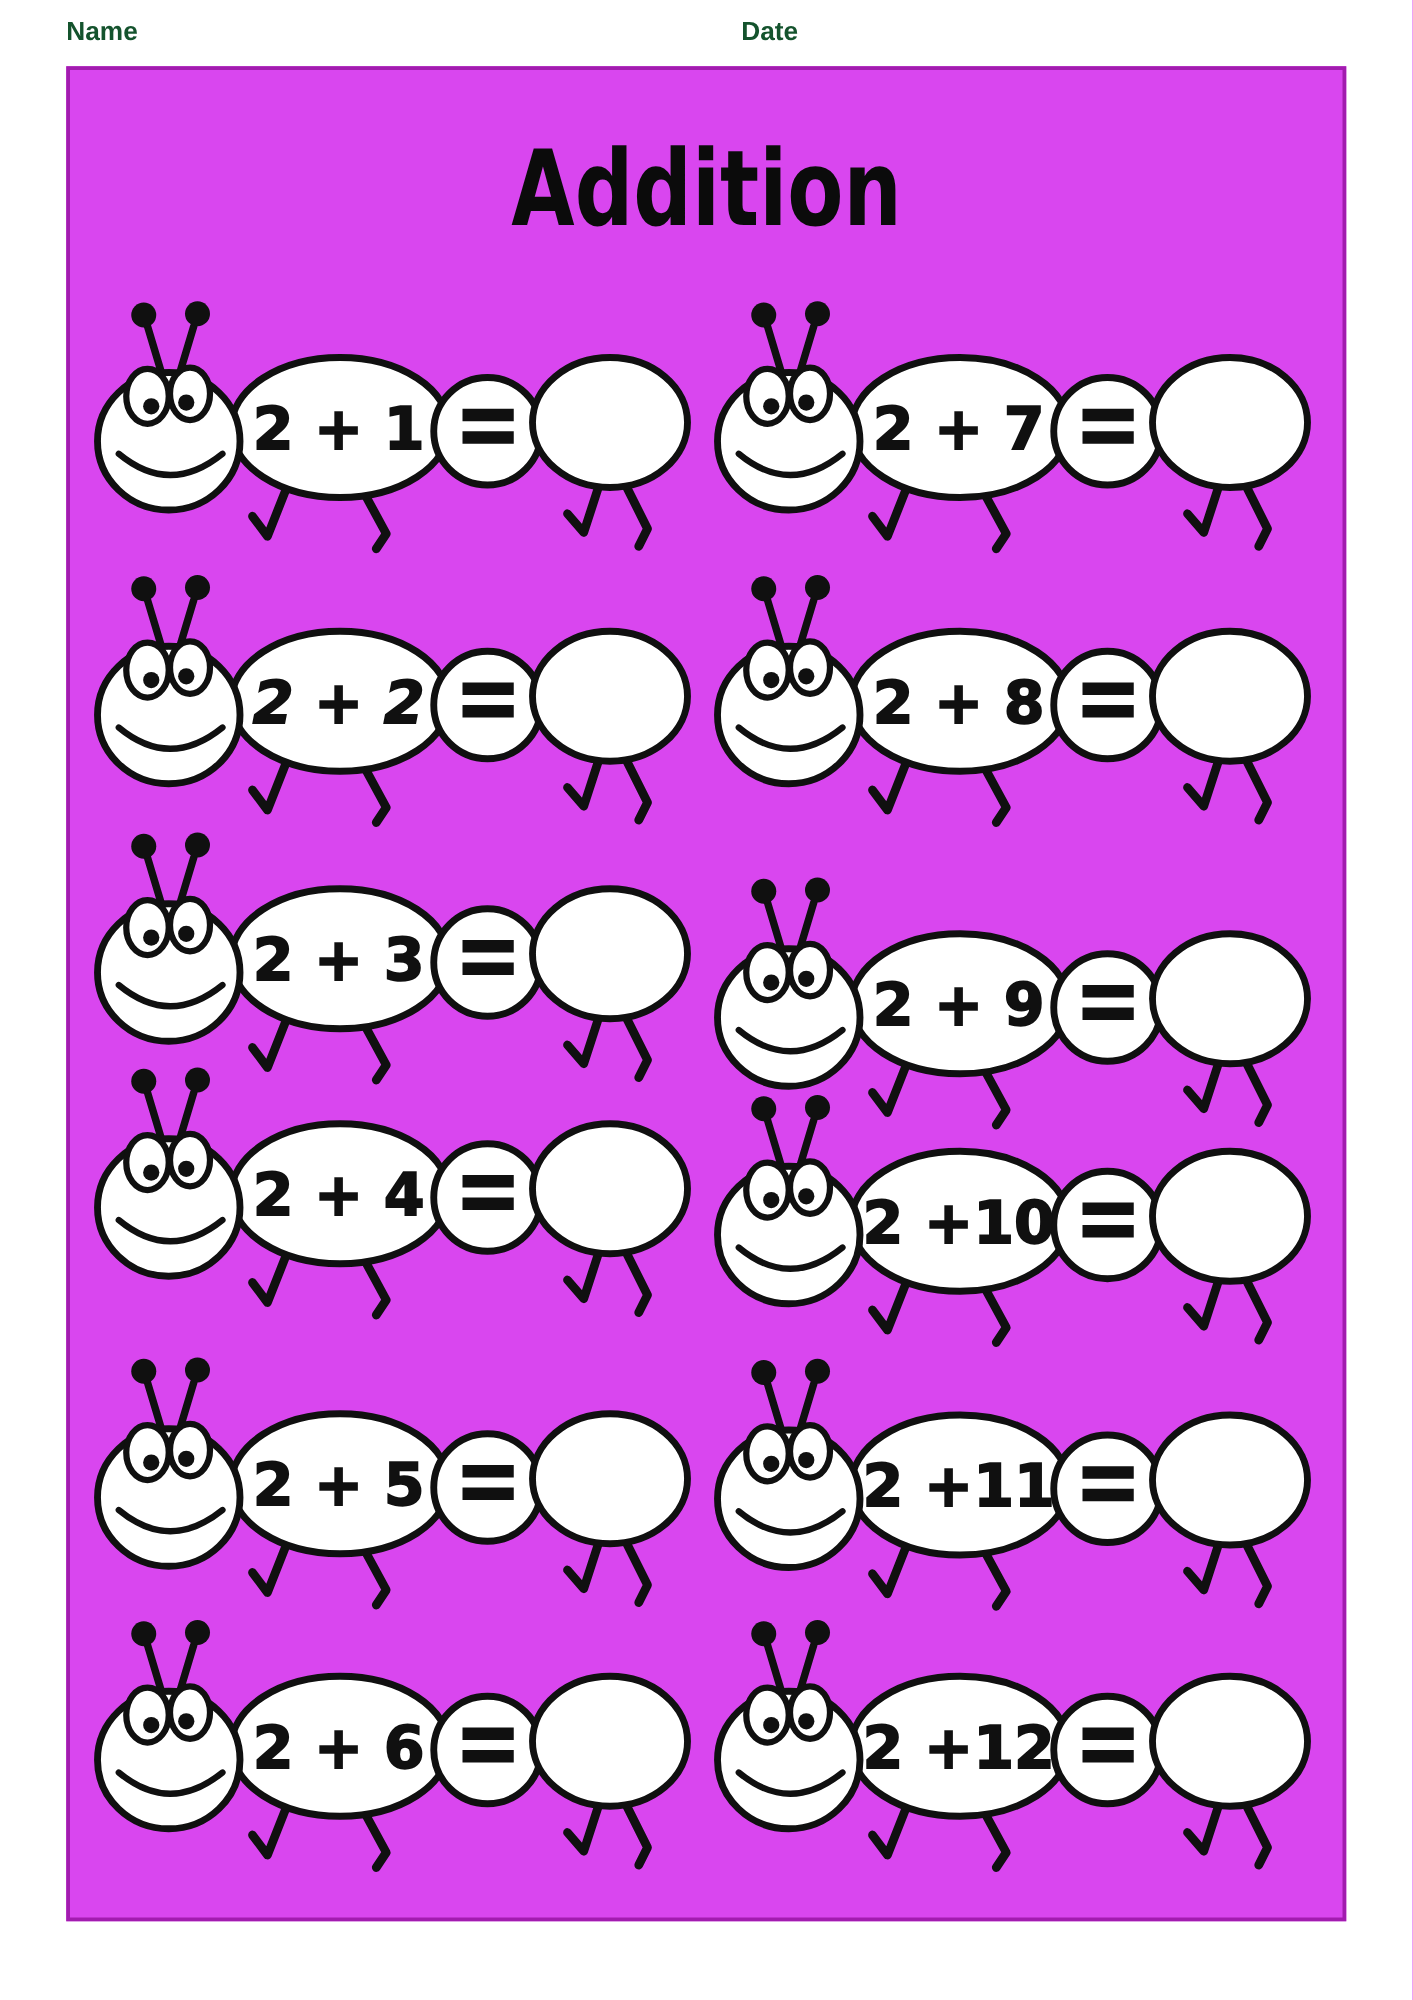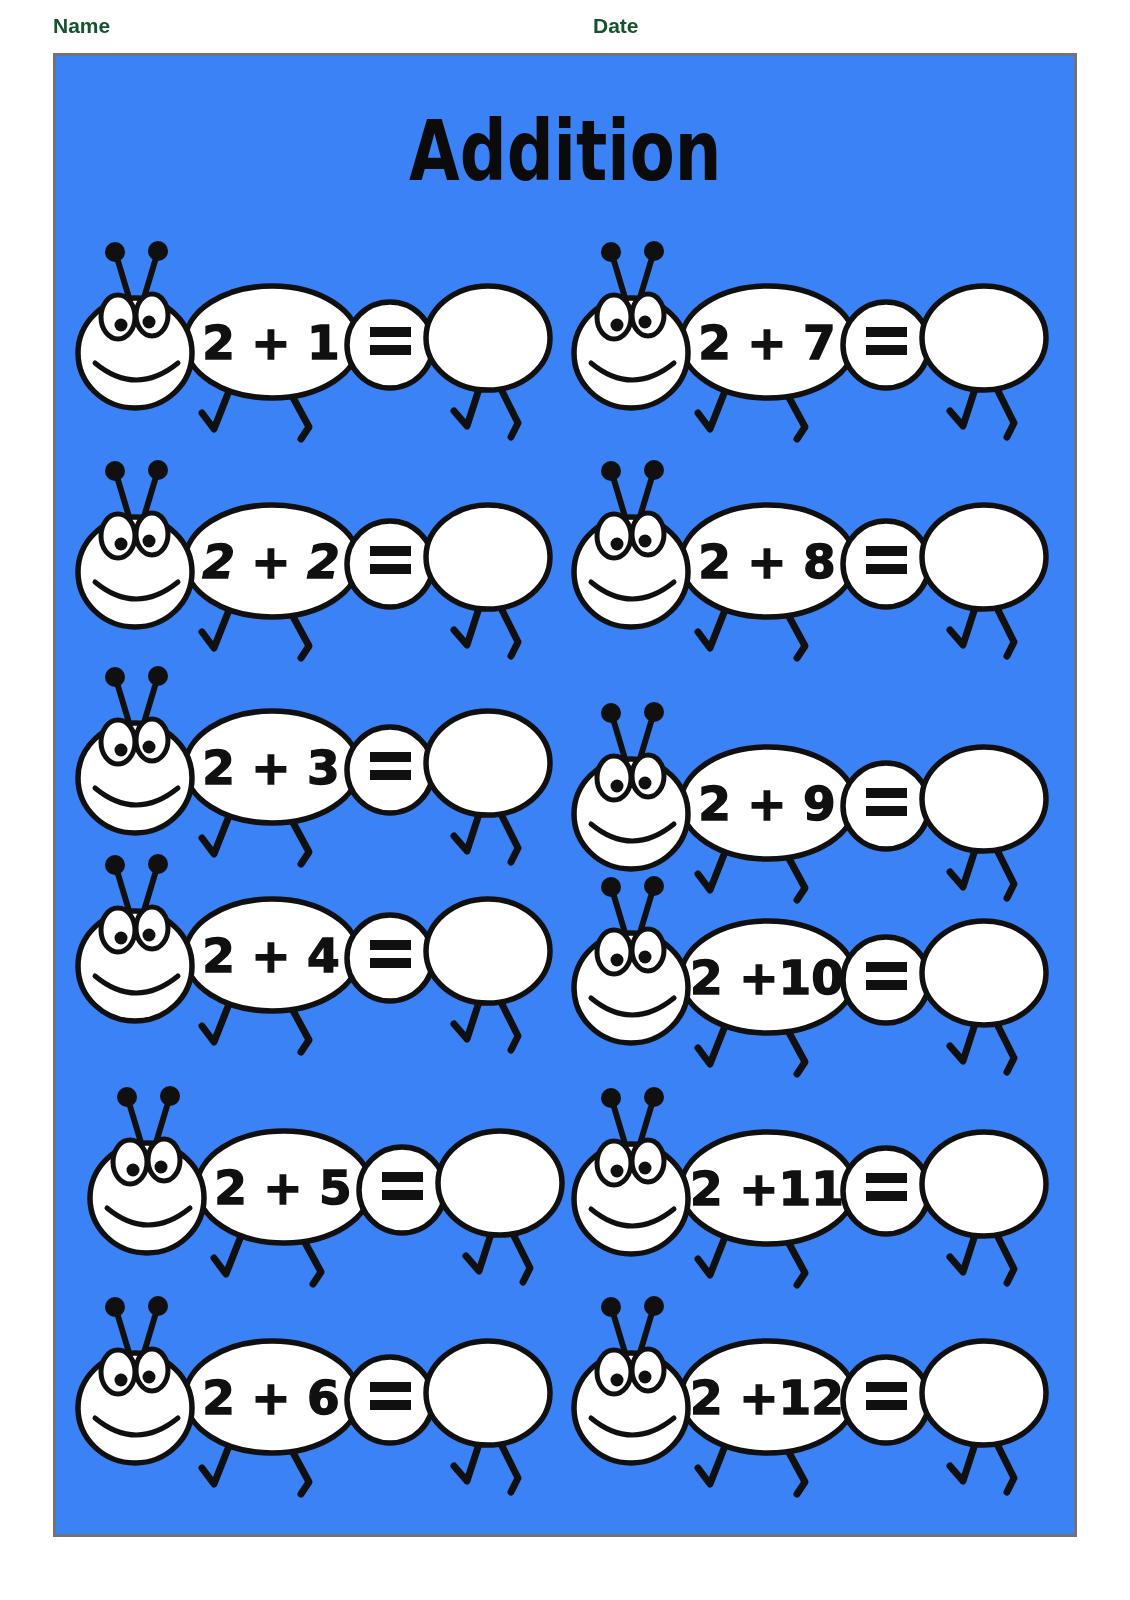--- a/index.html
+++ b/index.html
@@ -8,21 +8,21 @@
     font-family:"Liberation Sans",sans-serif;overflow:hidden;
   }
   .hdr-label{
     position:absolute;top:14px;font-weight:bold;font-size:21px;color:#14532d;
     letter-spacing:0px;
   }
   .hdr-name{left:53px;}
   .hdr-date{left:593px;}
   .frame{
     position:absolute;left:53px;top:53px;width:1018px;height:1478px;
-    border:3px solid #737373;background:#3b82f6;
+    border:3px solid #a21caf;background:#d946ef;
   }
   .title{
     position:absolute;top:46px;left:0;width:100%;margin:0;text-align:center;
     font-family:"DejaVu Sans",sans-serif;font-weight:bold;font-size:84px;color:#0b0b0b;
   }
   .title span{display:inline-block;transform:scaleX(0.78);}
   .grid{position:absolute;left:0;top:0;width:100%;height:100%;}
   .bug{position:absolute;width:492px;height:222px;}
   .bug svg{display:block;width:100%;height:100%;}
   .sh{fill:#ffffff;stroke:#101010;stroke-width:5.5px;}
@@ -170,21 +170,21 @@
         <circle class="pupil" cx="55" cy="90" r="6.5"></circle>
         <circle class="pupil" cx="83" cy="87" r="6.5"></circle>
       </g>
       <g class="eq" aria-label="=">
         <rect class="bar" x="304" y="92" width="41" height="10"></rect>
         <rect class="bar" x="304" y="110" width="41" height="10"></rect>
       </g>
       <text class="expr" x="205" y="124">2 + 4</text>
     </svg>
   </div>
-      <div class="bug" style="left: 22px; top: 1024px; text-align: right;">
+      <div class="bug" style="left: 10px; top: 1024px; text-align: right;">
     <svg viewBox="0 0 492 222">
       <g>
         <polyline class="ln leg" points="136,178 148,194 163,156"></polyline>
         <polyline class="ln leg" points="224,157 243,192 235,204"></polyline>
         <polyline class="ln leg" points="388,176 401,191 413,154"></polyline>
         <polyline class="ln leg" points="434,152 452,188 445,202"></polyline>
       </g>
       <ellipse class="sh" cx="206" cy="107" rx="87" ry="56"></ellipse>
       <circle class="sh" cx="324" cy="110" r="43"></circle>
       <ellipse class="sh tail" cx="422" cy="103" rx="62" ry="52" aria-label=""></ellipse>

